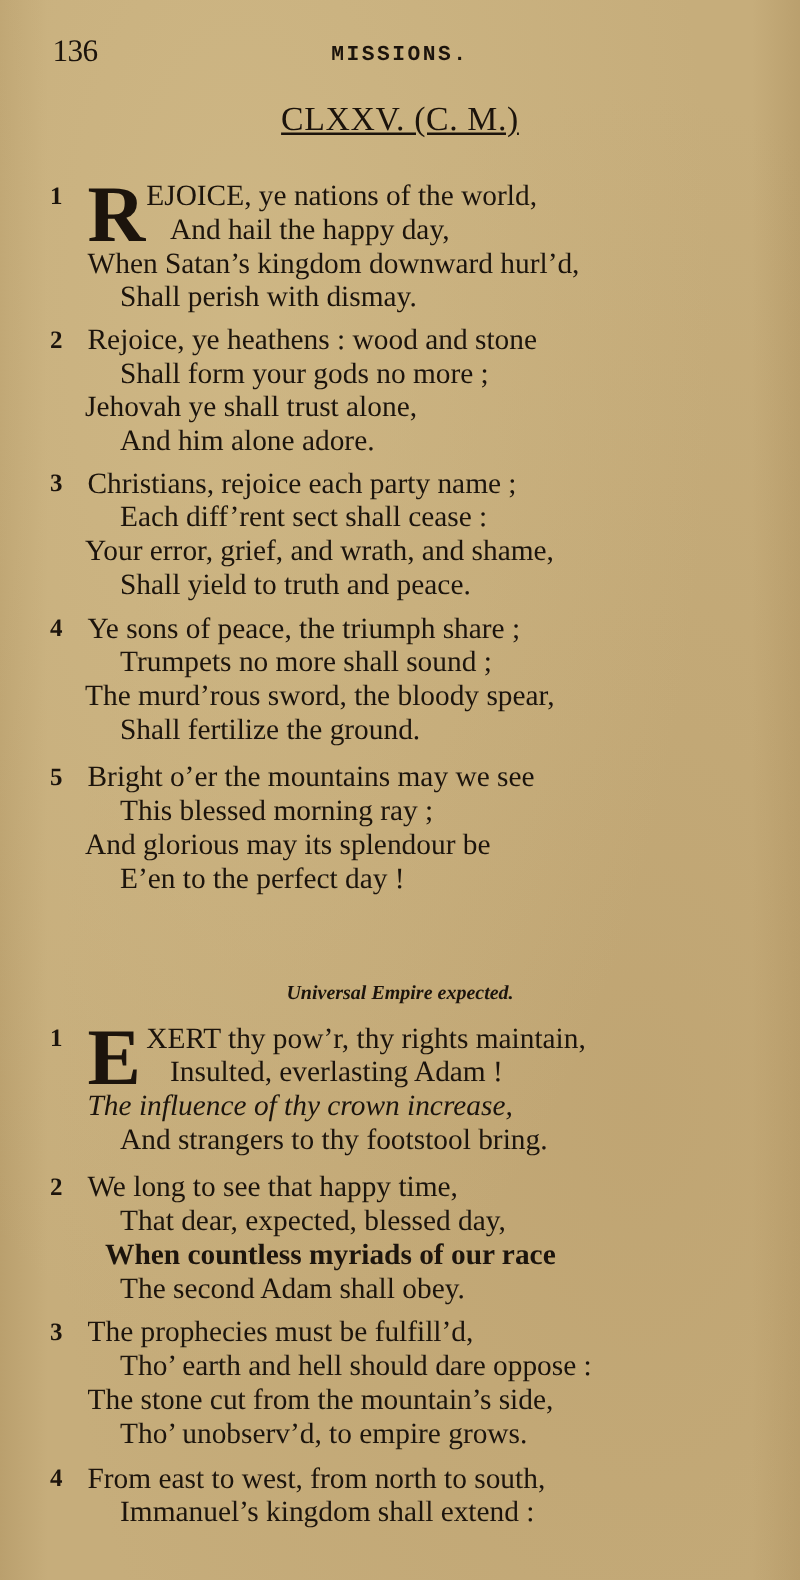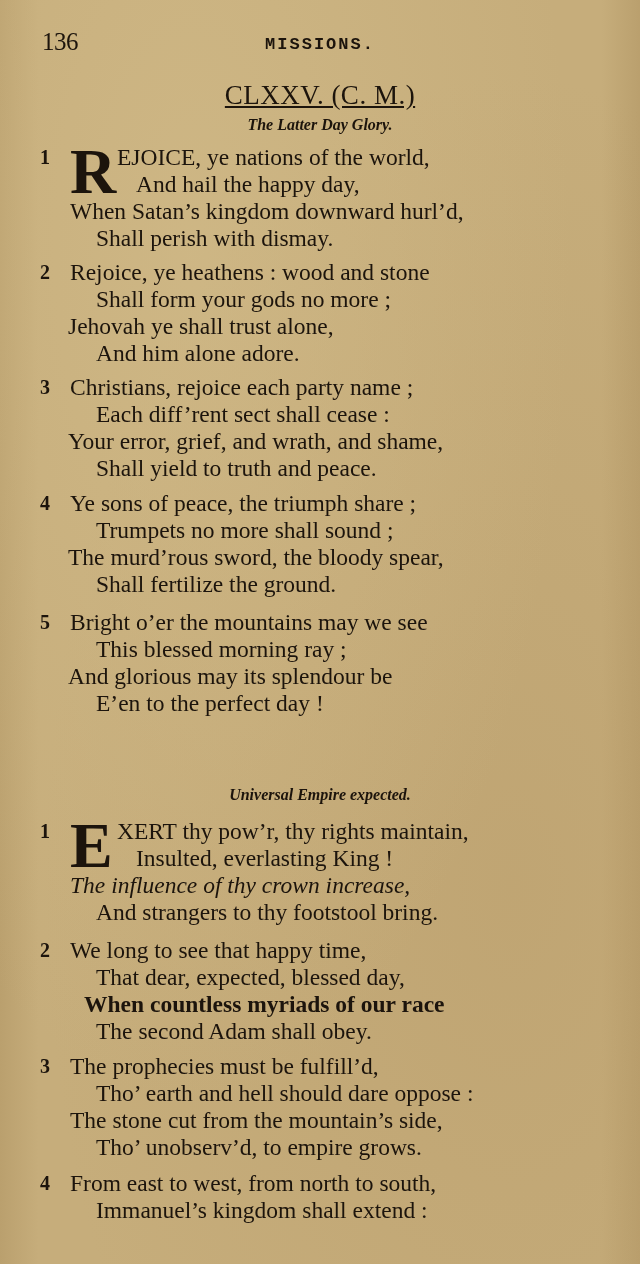--- a/index.html
+++ b/index.html
@@ -32,21 +32,20 @@
 <body>
 
 <div class="page">
 
   <div class="running-head">
     <span class="page-number">136</span>
     <div class="section-title">MISSIONS.</div>
   </div>
 
   <div class="hymn-title" style="top:80px;text-decoration:underline;">CLXXV. (C. M.)</div>
-  <div class="hymn-subtitle" style="top:116px;">The Latter Day Glory.</div>
 
   <div class="stanza" style="top:144px;">
     <span class="stanza-num" style="top:2px;">1</span>
     <span class="dropcap" style="top:0px;">R</span>
     <span class="line" style="left:117px; top:0px;">EJOICE, ye nations of the world,</span>
     <span class="line" style="left:136px; top:27px;">And hail the happy day,</span>
     <span class="line" style="left:70px; top:54px;">When Satan’s kingdom downward hurl’d,</span>
     <span class="line" style="left:96px; top:81px;">Shall perish with dismay.</span>
   </div>
 
@@ -81,21 +80,21 @@
     <span class="line" style="left:68px; top:54px;">And glorious may its splendour be</span>
     <span class="line" style="left:96px; top:81px;">E’en to the perfect day !</span>
   </div>
 
   <div class="hymn-subtitle" style="top:786px;">Universal Empire expected.</div>
 
   <div class="stanza" style="top:818px;">
     <span class="stanza-num" style="top:2px;">1</span>
     <span class="dropcap" style="top:0px;">E</span>
     <span class="line" style="left:117px; top:0px;">XERT thy pow’r, thy rights maintain,</span>
-    <span class="line" style="left:136px; top:27px;">Insulted, everlasting King !</span>
+    <span class="line" style="left:136px; top:27px;">Insulted, everlasting Adam !</span>
     <span class="line" style="left:70px; top:54px;font-style:italic;">The influence of thy crown increase,</span>
     <span class="line" style="left:96px; top:81px;">And strangers to thy footstool bring.</span>
   </div>
 
   <div class="stanza" style="top:937px;">
     <span class="stanza-num" style="top:2px;">2</span>
     <span class="line" style="left:70px; top:0px;">We long to see that happy time,</span>
     <span class="line" style="left:96px; top:27px;">That dear, expected, blessed day,</span>
     <span class="line" style="left:84px; top:54px;font-weight:bold;">When countless myriads of our race</span>
     <span class="line" style="left:96px; top:81px;">The second Adam shall obey.</span>

